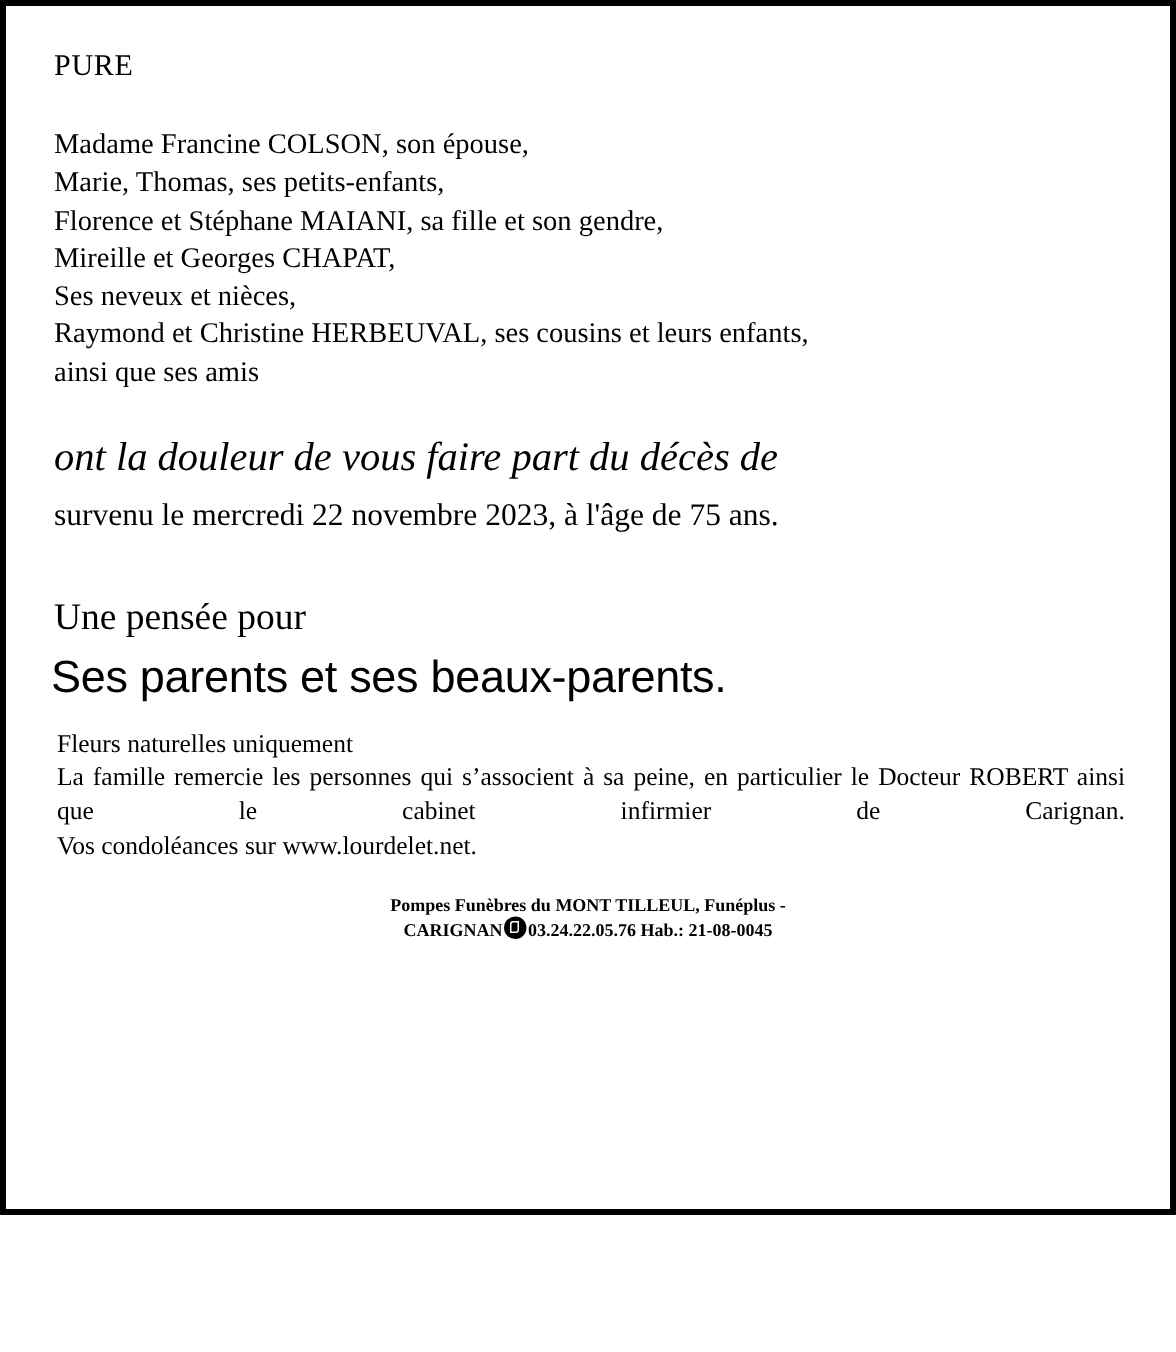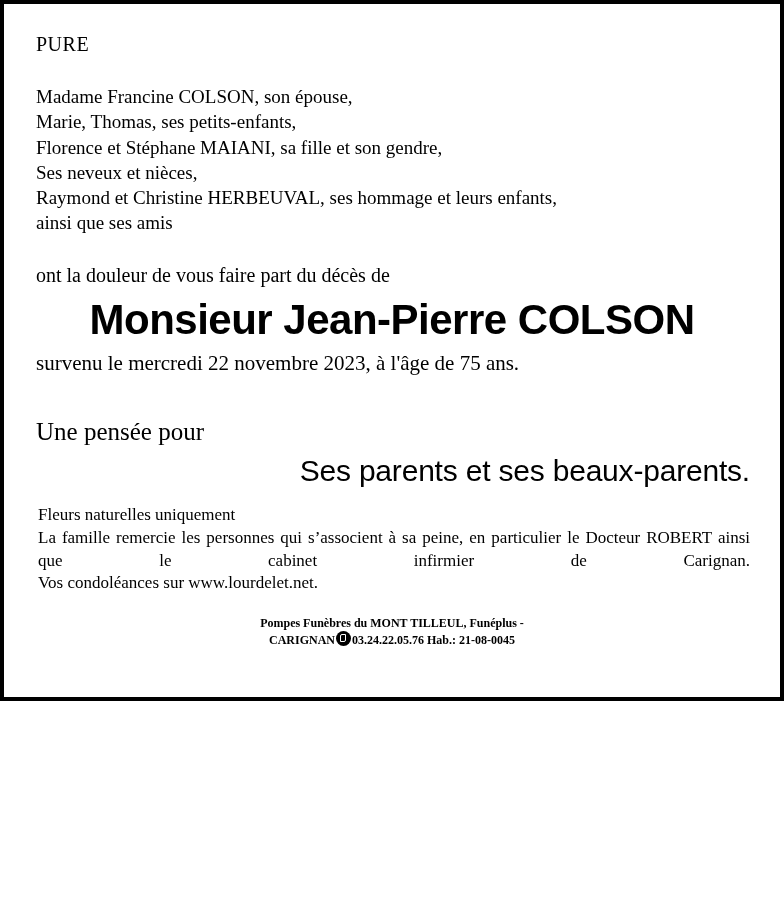--- a/index.html
+++ b/index.html
@@ -10,43 +10,44 @@
   body {
     width: 784px;
     height: 901px;
     font-family: "Liberation Serif", serif;
     color: #000000;
     overflow: hidden;
   }
   .notice {
     box-sizing: border-box;
     width: 784px;
-    height: 701px;
+    height: 810px;
     border: 4px solid #000000;
     padding: 28px 30px 10px 30px;
     background: #ffffff;
   }
   .location {
     font-size: 20px;
     letter-spacing: 0.5px;
     line-height: 1.2;
     margin: 0 0 28px 2px;
   }
   .family-list {
     font-size: 19px;
     line-height: 1.33;
     margin: 0 0 26px 2px;
   }
   .family-list .line {
     white-space: nowrap;
   }
   .announce {
-    font-size: 20px;
+    font-size: 27px;
     line-height: 1.3;
     margin: 0 0 8px 2px;
+    font-style: italic;
   }
   .deceased-name {
     font-family: "Liberation Sans", sans-serif;
     font-weight: bold;
     font-size: 42px;
     text-align: center;
     letter-spacing: -0.5px;
     margin: 2px 0 6px 0;
     white-space: nowrap;
   }
@@ -62,21 +63,21 @@
     margin: 0 0 22px 2px;
   }
   .thought-intro {
     font-size: 25px;
     line-height: 1.3;
     margin: 0 0 6px 2px;
   }
   .thought-target {
     font-family: "Liberation Sans", sans-serif;
     font-size: 30px;
-    text-align: right;
+    text-align: left;
     margin: 6px 0 16px 0;
     letter-spacing: -0.2px;
   }
   .closing {
     font-size: 17px;
     line-height: 1.33;
     text-align: justify;
     margin: 0 0 20px 4px;
   }
   .closing .just {
@@ -117,28 +118,28 @@
 <body>
 
 <div class="notice">
 
   <div class="location">PURE</div>
 
   <div class="family-list">
     <div class="line">Madame Francine COLSON, son épouse,</div>
     <div class="line">Marie, Thomas, ses petits-enfants,</div>
     <div class="line">Florence et Stéphane MAIANI, sa fille et son gendre,</div>
+    <div class="line">Mireille et Georges CHAPAT,</div>
     <div class="line">Ses neveux et nièces,</div>
-    <div class="line">Raymond et Christine HERBEUVAL, ses hommage et leurs enfants,</div>
+    <div class="line">Raymond et Christine HERBEUVAL, ses cousins et leurs enfants,</div>
     <div class="line">ainsi que ses amis</div>
   </div>
 
   <div class="announce">ont la douleur de vous faire part du décès de</div>
 
-  <div class="deceased-name">Monsieur Jean-Pierre COLSON</div>
 
   <div class="death-info">survenu le mercredi 22 novembre 2023, à l'âge de 75 ans.</div>
 
 
   <div class="thought-intro">Une pensée pour</div>
 
   <div class="thought-target">Ses parents et ses beaux-parents.</div>
 
   <div class="closing">
     <div>Fleurs naturelles uniquement</div>

